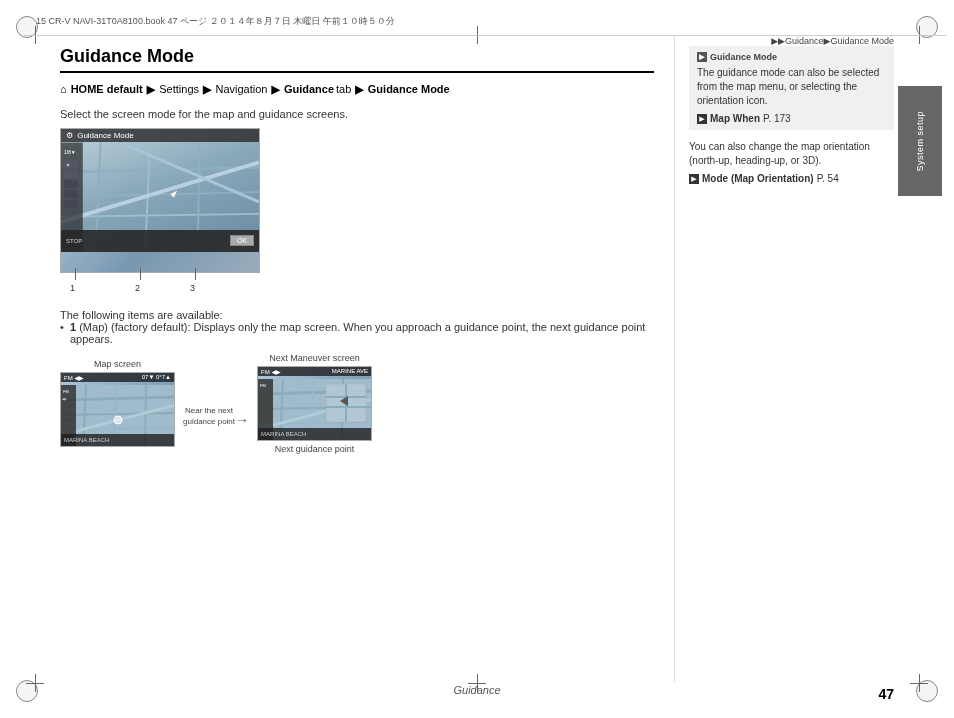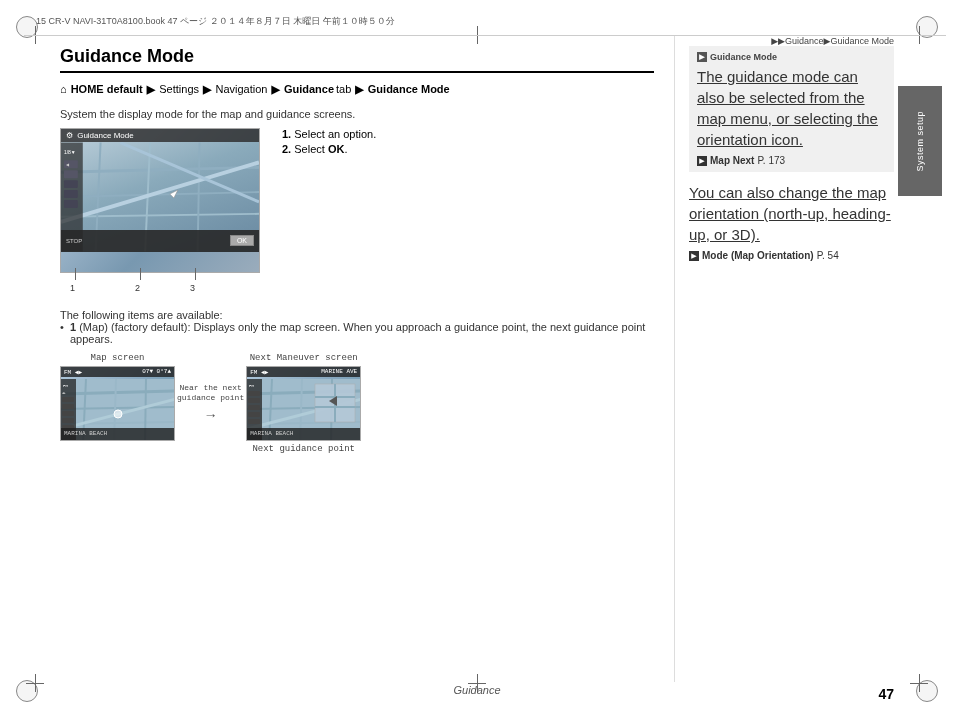--- a/index.html
+++ b/index.html
@@ -257,23 +257,23 @@
       position: absolute;
       left: 0;
     }
     .bullet-item strong {
       font-weight: bold;
     }
 
     
     .map-examples {
       display: flex;
-      align-items: flex-start;
+      align-items: center;
+      gap: 6px;
       margin-top: 8px;
-      font-family: Liberation Mono, monospace;
     }
     .map-example-group {
       display: flex;
       flex-direction: column;
       align-items: center;
     }
     .map-example-label {
       font-size: 9px;
       color: #444;
       margin-bottom: 3px;
@@ -305,21 +305,21 @@
       padding: 0 3px;
     }
     .map-thumb-bottom-text {
       color: #ccc;
       font-size: 6px;
     }
 
     
     .map-arrow-container {
       display: flex;
-      flex-direction: column;
+      flex-direction: row;
       align-items: center;
       justify-content: center;
       margin-top: 30px;
       padding: 0 2px;
     }
     .map-arrow-text {
       font-size: 8px;
       color: #444;
       text-align: center;
       margin-bottom: 3px;
@@ -358,25 +358,24 @@
       width: 10px;
       height: 10px;
       background: #555;
       color: #fff;
       font-size: 7px;
       display: inline-flex;
       align-items: center;
       justify-content: center;
     }
     .note-text {
-      font-size: 15px;
+      font-size: 10px;
       color: #333;
       line-height: 1.4;
       margin-bottom: 5px;
-      text-decoration: underline;
     }
     .note-link {
       font-size: 10px;
       color: #333;
       display: flex;
       align-items: center;
       gap: 3px;
     }
     .link-icon {
       width: 10px;
@@ -463,21 +462,21 @@
       <span>Settings</span>
       <span class="nav-arrow">▶</span>
       <span>Navigation</span>
       <span class="nav-arrow">▶</span>
       <span class="nav-bold">Guidance</span>
       <span>tab</span>
       <span class="nav-arrow">▶</span>
       <span class="nav-bold">Guidance Mode</span>
     </div>
 
-    <div class="desc-text">System the display mode for the map and guidance screens.</div>
+    <div class="desc-text">Select the screen mode for the map and guidance screens.</div>
 
     <div style="display:flex; gap:12px; align-items:flex-start; margin-bottom:8px;">
 
       <div style="position:relative;">
         <div class="screenshot-box">
           <div class="screenshot-title-bar">
             <span class="gear-icon">⚙</span>
             <span>Guidance Mode</span>
           </div>
           <div class="screenshot-map-area">
@@ -521,30 +520,20 @@
             <div class="callout-line"></div>
             2
           </div>
           <div class="callout-num" style="margin-left:20px;">
             <div class="callout-line"></div>
             3
           </div>
         </div>
       </div>
 
-      <div class="steps">
-        <div class="step">
-          <span class="step-num">1.</span>
-          <span> Select an option.</span>
-        </div>
-        <div class="step">
-          <span class="step-num">2.</span>
-          <span> Select <strong>OK</strong>.</span>
-        </div>
-      </div>
     </div>
 
     <div class="available-text">The following items are available:</div>
     <div class="bullet-item">
       <strong>1</strong><span> (Map) (factory default): Displays only the map screen. When you approach a guidance point, the next guidance point appears.</span>
     </div>
 
     <div class="map-examples">
 
       <div class="map-example-group">
@@ -631,21 +620,21 @@
   <div class="right-col">
 
     <div class="note-box">
       <div class="note-header">
         <span class="note-icon">▶</span>
         <span>Guidance Mode</span>
       </div>
       <div class="note-text">The guidance mode can also be selected from the map menu, or selecting the orientation icon.</div>
       <div class="note-link">
         <span class="link-icon">▶</span>
-        <strong>Map Next</strong>
+        <strong>Map When</strong>
         <span>P. 173</span>
       </div>
     </div>
 
     <div class="note-text" style="margin-bottom:5px;">You can also change the map orientation (north-up, heading-up, or 3D).</div>
     <div class="note-link">
       <span class="link-icon">▶</span>
       <strong>Mode (Map Orientation)</strong>
       <span>P. 54</span>
     </div>

